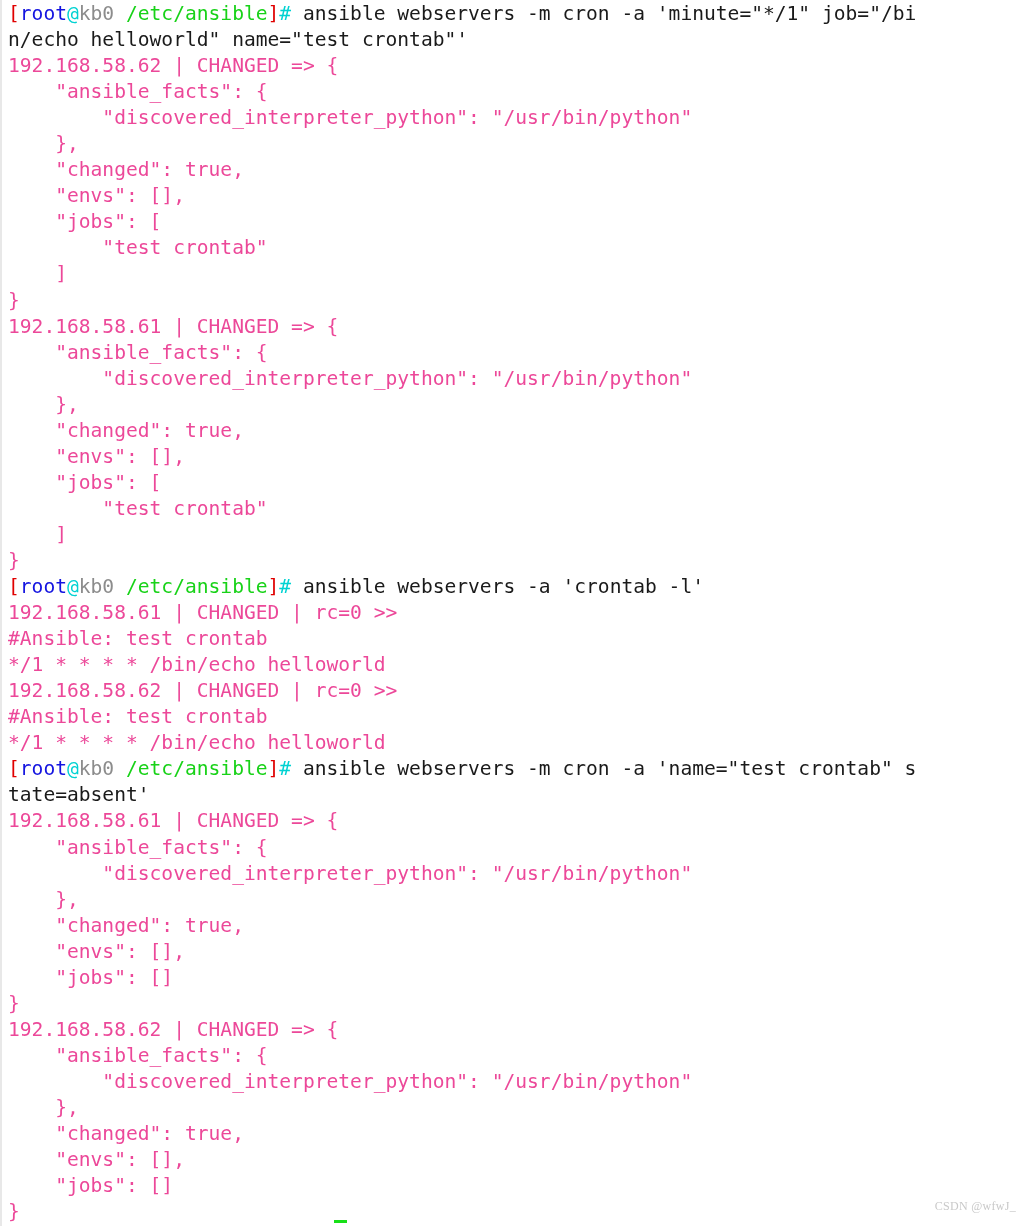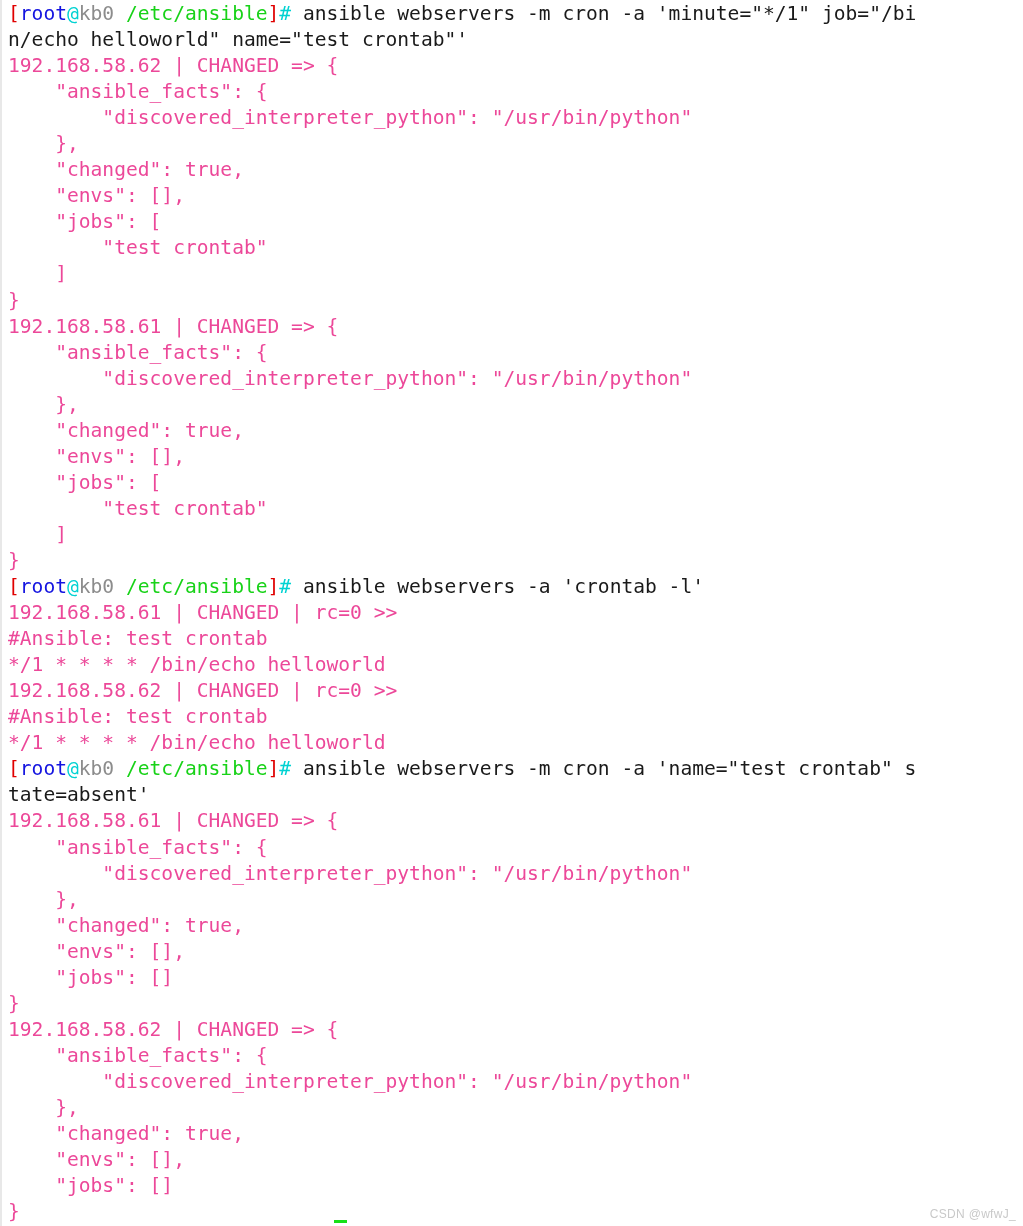--- a/index.html
+++ b/index.html
@@ -53,22 +53,22 @@
     position: absolute;
     left: 332px;
     top: 1220px;
     width: 13px;
     height: 3px;
     background: #18e018;
   }
   #watermark {
     position: absolute;
     right: 7px;
-    bottom: 5px;
-    font-family: Liberation Sans, sans-serif;
+    bottom: 12px;
+    font-family: Liberation Serif, serif;
     font-size: 12px;
     color: #c9c9c9;
     letter-spacing: .3px;
     white-space: pre;
   }
 </style>
 </head>
 <body>
 
 <div id="terminal">

